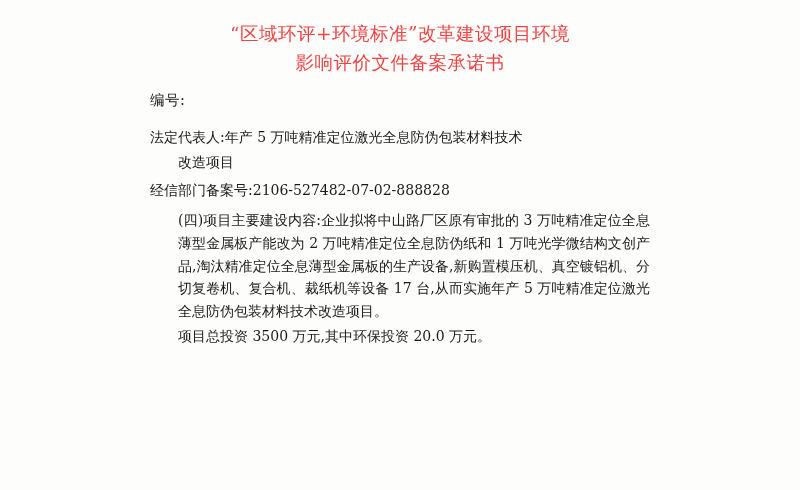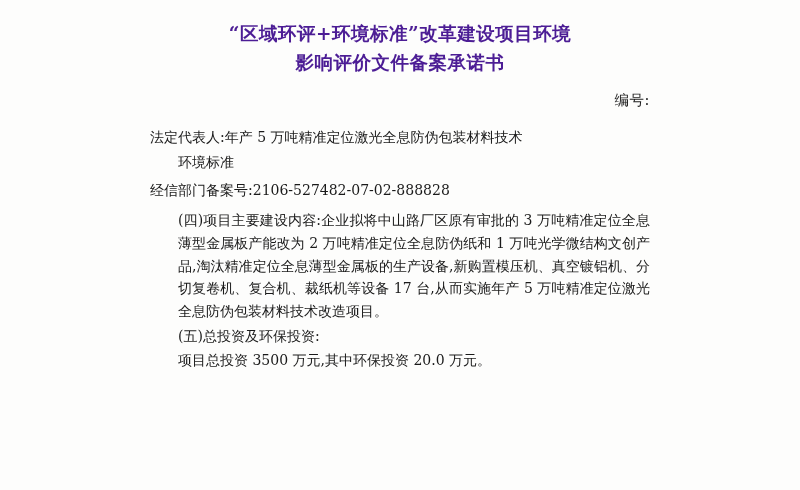--- a/index.html
+++ b/index.html
@@ -21,27 +21,27 @@
     background: #fdfdfc;
     box-sizing: border-box;
     padding: 14px 150px 0 150px;
   }
   .title-block {
     text-align: center;
     margin-top: 6px;
   }
   .title-line {
     font-size: 18.5px;
-    font-weight: bold;
+    font-weight: normal;
     letter-spacing: 0.5px;
     line-height: 1.55;
-    color: #4c1d95;
+    color: #ef4444;
   }
   .doc-number {
-    text-align: right;
+    text-align: left;
     font-size: 14.5px;
     margin-top: 14px;
     letter-spacing: 0.5px;
   }
   .body-block {
     margin-top: 16px;
     font-size: 14px;
     line-height: 1.62;
     text-align: justify;
   }
@@ -73,33 +73,32 @@
     <div class="title-line">影响评价文件备案承诺书</div>
   </div>
 
   <div class="doc-number">编号:</div>
 
   <div class="body-block">
 
     <div class="para">
       <span>法定代表人:</span><span>年产 5 万吨精准定位激光全息防伪包装材料技术</span>
     </div>
-    <div class="para indent2">环境标准</div>
+    <div class="para indent2">改造项目</div>
 
     <div class="spacer-sm"></div>
 
     <div class="para">
       <span>经信部门备案号:</span><span>2106-527482-07-02-888828</span>
     </div>
 
     <div class="spacer-sm"></div>
 
 
     <div class="spacer-sm"></div>
 
 
     <div class="para indent-item">(四)项目主要建设内容:企业拟将中山路厂区原有审批的 3 万吨精准定位全息薄型金属板产能改为 2 万吨精准定位全息防伪纸和 1 万吨光学微结构文创产品,淘汰精准定位全息薄型金属板的生产设备,新购置模压机、真空镀铝机、分切复卷机、复合机、裁纸机等设备 17 台,从而实施年产 5 万吨精准定位激光全息防伪包装材料技术改造项目。</div>
-    <div class="para indent-item">(五)总投资及环保投资:</div>
     <div class="para indent-item">项目总投资 3500 万元,其中环保投资 20.0 万元。</div>
 
   </div>
 
 </div>
 
 </body></html>

